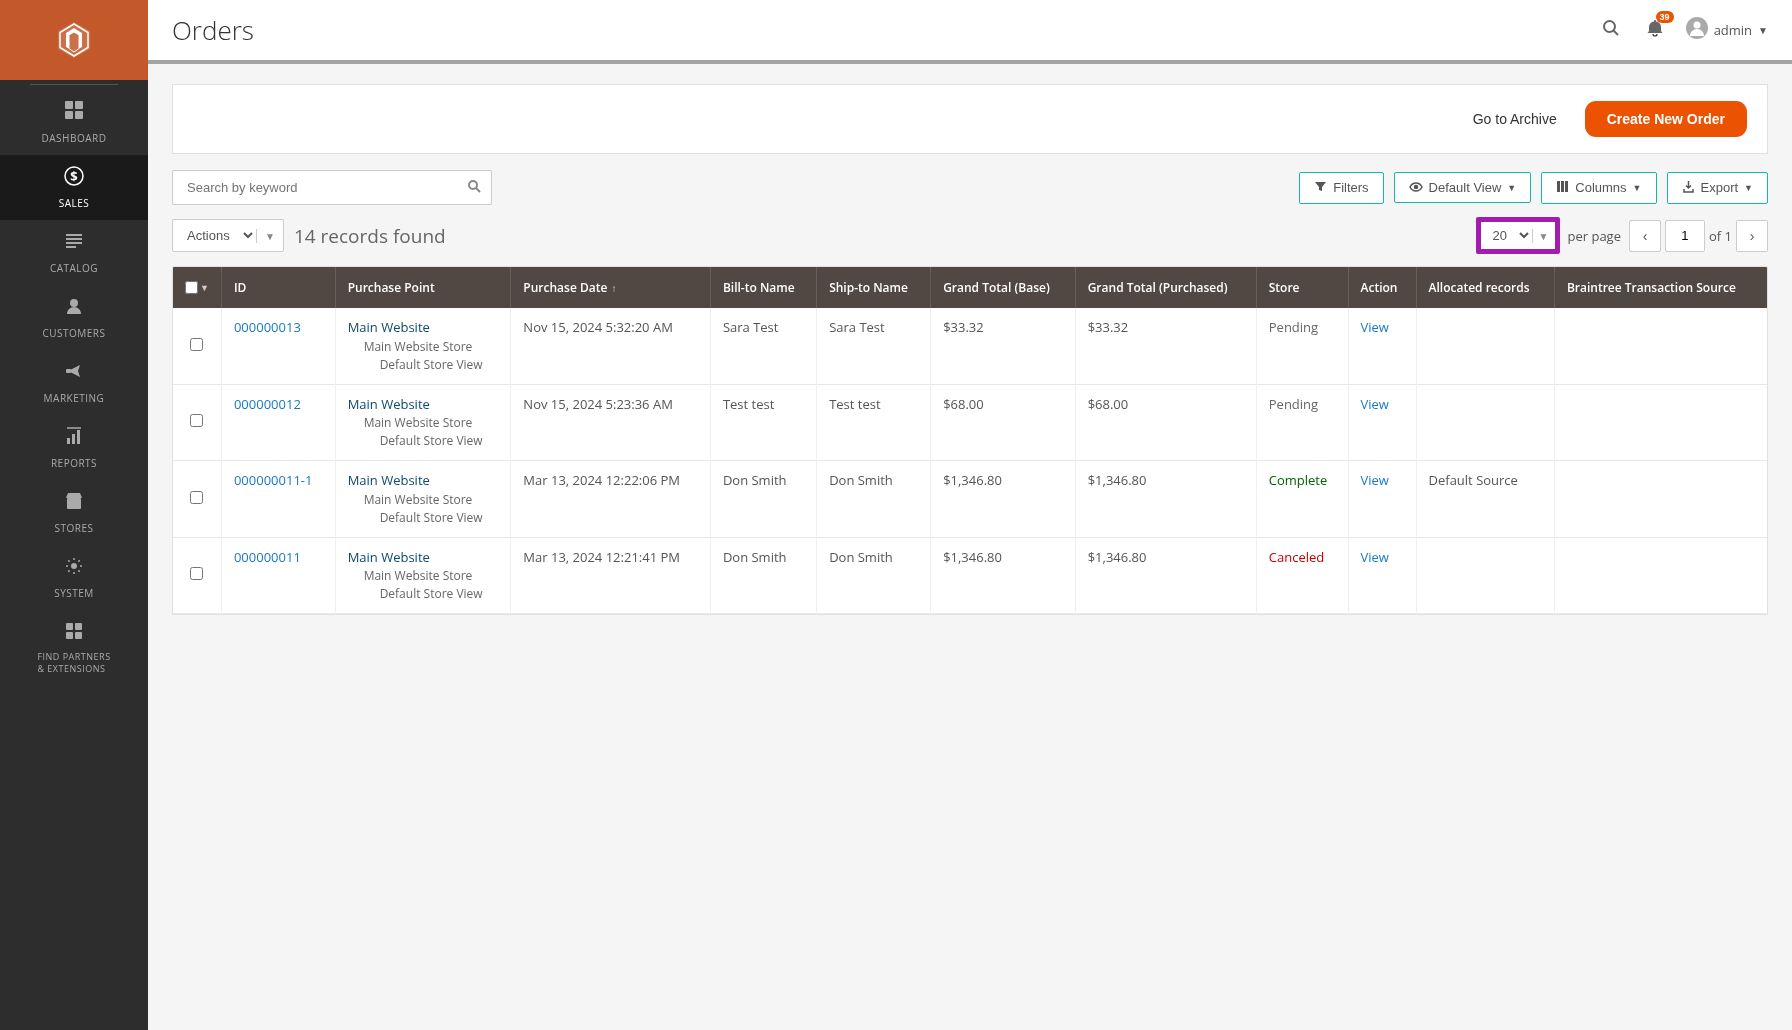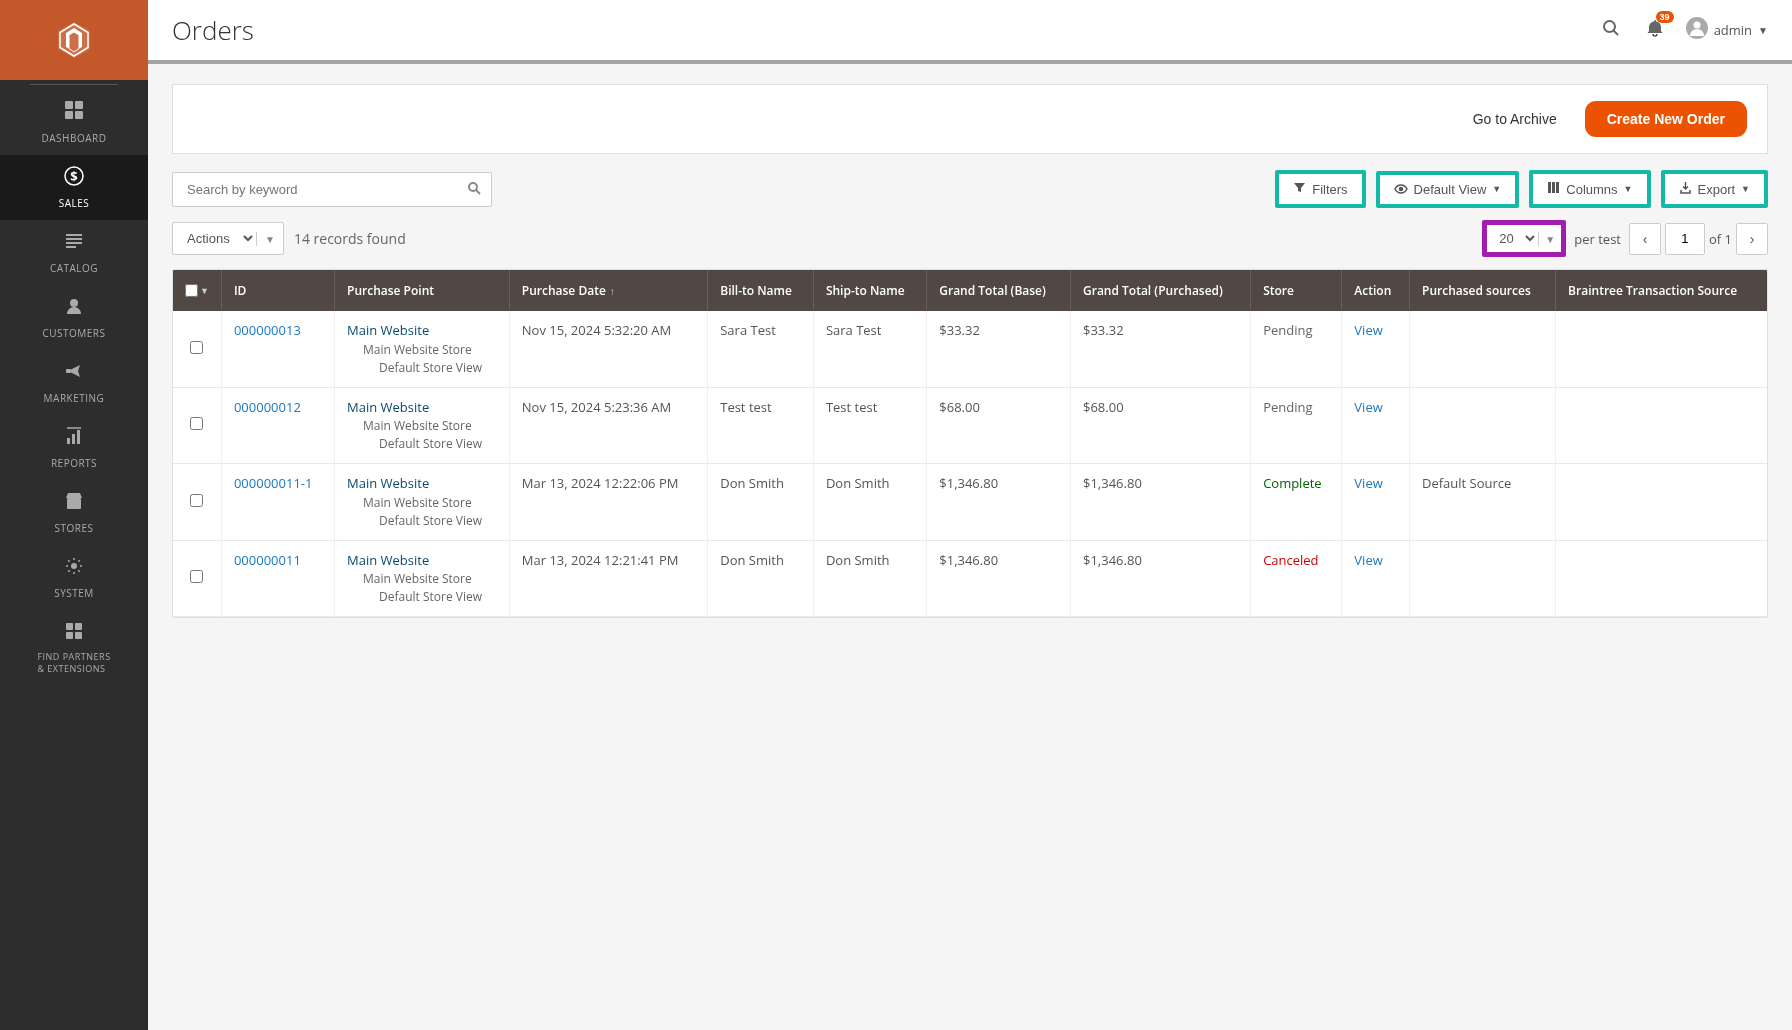--- a/index.html
+++ b/index.html
@@ -122,21 +122,21 @@
       background: transparent;
       font-size: 13px;
       color: #666;
       padding: 9px 4px;
       flex: 1;
     }
     .search-box .search-icon { color: #888; font-size: 14px; }
 
     .toolbar-btn {
       background: #fff;
-      border: 4px solid #14b8a6;
+      border: 1px solid #14b8a6;
       padding: 7px 14px;
       font-size: 13px;
       cursor: pointer;
       display: flex;
       align-items: center;
       gap: 6px;
       color: #555;
       border-radius: 2px;
     }
 
@@ -163,21 +163,21 @@
     .action-dropdown .dropdown-arrow {
       padding: 0 8px;
       color: #888;
       border-left: 1px solid #ccc;
       height: 100%;
       display: flex;
       align-items: center;
       cursor: pointer;
       font-size: 10px;
     }
-    .records-count { color: #666; font-size: 14px; }
+    .records-count { color: #666; font-size: 19px; }
 
     .per-page-select {
       display: flex;
       align-items: center;
       border: 5px solid #a21caf;
       background: #fff;
       border-radius: 2px;
     }
     .per-page-select select {
       border: none;
@@ -490,21 +490,21 @@
           </div>
           <span class="records-count">14 records found</span>
         </div>
         <div class="actions-right">
           <div class="per-page-select">
             <select>
               <option>20</option>
             </select>
             <span class="dropdown-arrow">▼</span>
           </div>
-          <span class="per-page-label">per test</span>
+          <span class="per-page-label">per page</span>
           <div class="pagination-btns">
             <button class="page-btn">‹</button>
             <input type="text" class="page-input" value="1" style="">
             <span class="page-of">of 1</span>
             <button class="page-btn">›</button>
           </div>
         </div>
       </div>
 
       <div class="table-wrapper">
@@ -524,21 +524,21 @@
                   <span>Purchase Date</span>
                   <span class="sort-icon">↑</span>
                 </span>
               </th>
               <th><span>Bill-to Name</span></th>
               <th><span>Ship-to Name</span></th>
               <th><span>Grand Total (Base)</span></th>
               <th><span>Grand Total (Purchased)</span></th>
               <th><span>Store</span></th>
               <th><span>Action</span></th>
-              <th><span>Purchased sources</span></th>
+              <th><span>Allocated records</span></th>
               <th><span>Braintree Transaction Source</span></th>
             </tr>
           </thead>
           <tbody id="table-body">
           <tr>
     <td class="td-checkbox">
       <input type="checkbox" style="">
     </td>
     <td style="color:#1979c3; cursor:pointer;">000000013</td>
     <td>

